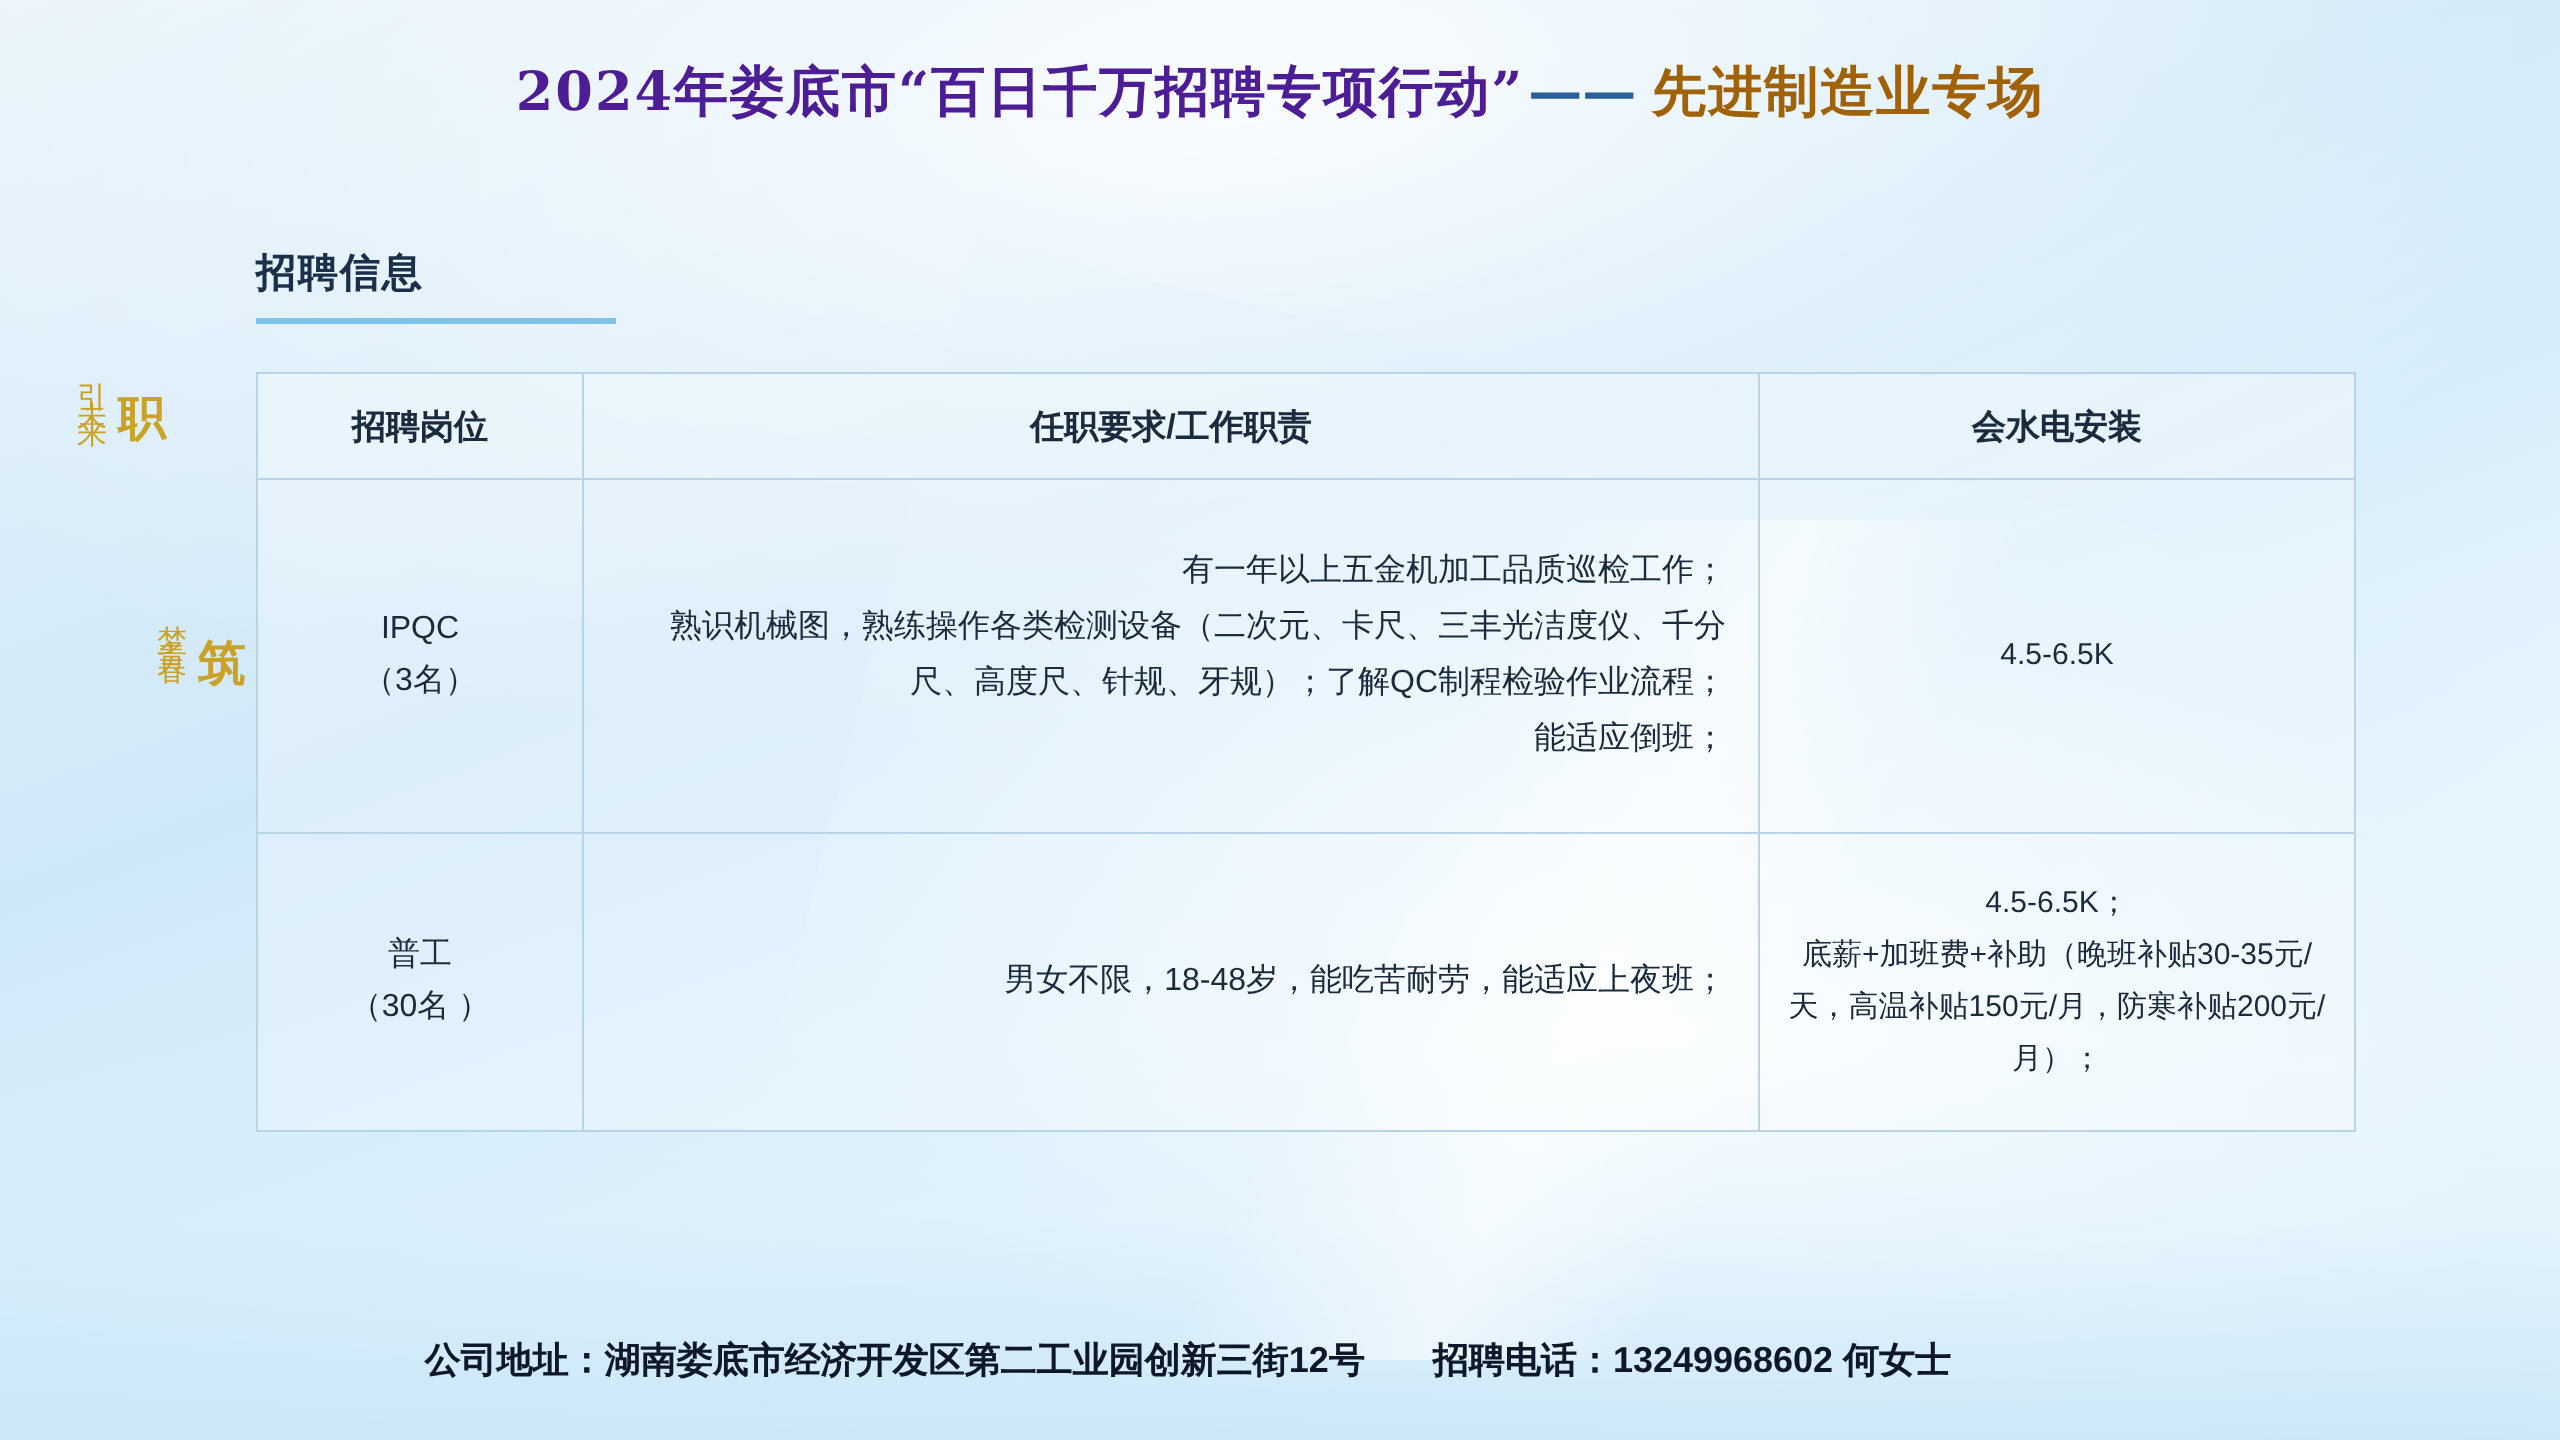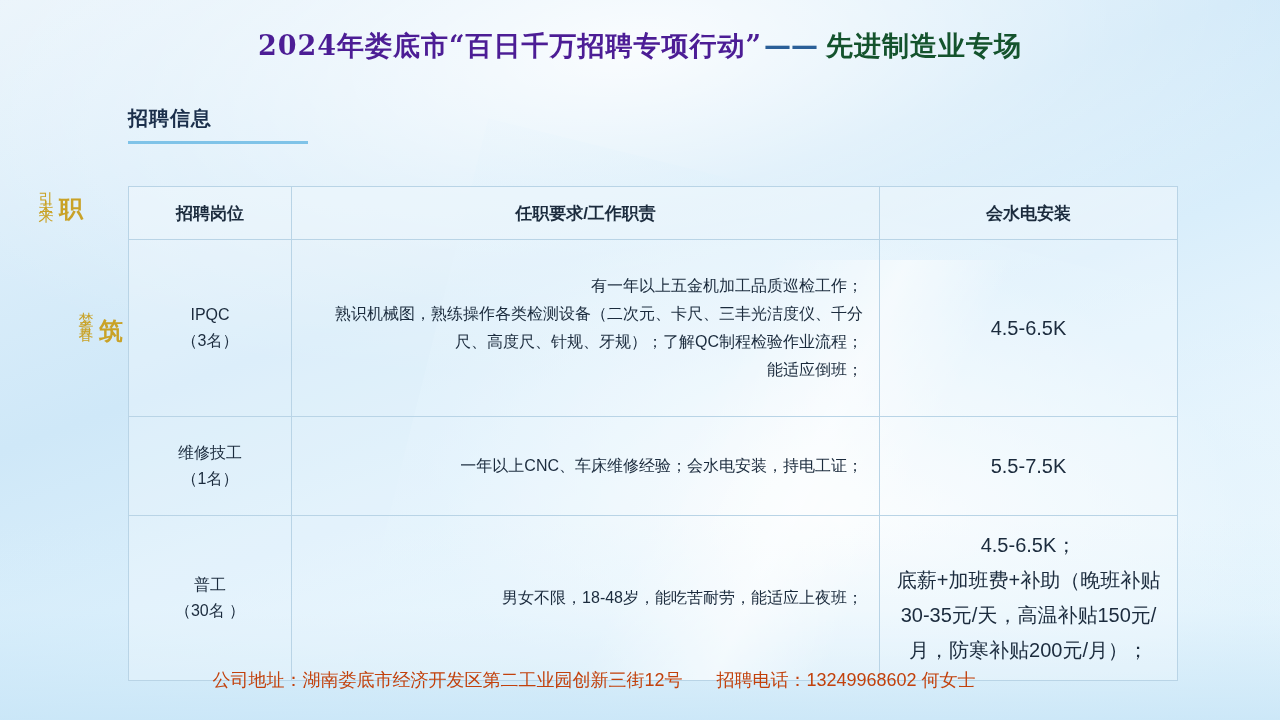--- a/index.html
+++ b/index.html
@@ -65,21 +65,21 @@
     font-family: "DejaVu Serif", "Liberation Serif", serif;
     font-size: 27px;
     font-weight: 700;
     color: #2a5f98;
     margin: 0 2px;
   }
   .header .t-sub {
     font-family: "DejaVu Serif", "Liberation Serif", serif;
     font-size: 27px;
     font-weight: 700;
-    color: #14532d;
+    color: #a16207;
     letter-spacing: 1px;
     margin-left: 6px;
   }
 
   
   .slogan {
     position: absolute;
     left: 30px;
     top: 180px;
     width: 90px;
@@ -97,21 +97,21 @@
   .slogan .col-a .big { font-size: 24px; font-weight: 700; }
   .slogan .col-a .small { font-size: 15px; }
   .slogan .col-b { left: 46px; top: 120px; }
   .slogan .col-b .big { font-size: 24px; font-weight: 700; }
   .slogan .col-b .small { font-size: 15px; }
 
   
   .section-title-wrap {
     position: absolute;
     left: 128px;
-    top: 105px;
+    top: 123px;
     width: 180px;
   }
   .section-title {
     font-size: 20px;
     font-weight: 700;
     color: #1b2f4b;
     letter-spacing: 1px;
     padding-bottom: 9px;
   }
   .section-underline {
@@ -156,37 +156,37 @@
     padding: 10px 0;
   }
   table.jobs td.req {
     text-align: right;
     font-size: 16px;
     line-height: 1.75;
     padding: 14px 16px;
   }
   table.jobs td.pay {
     text-align: center;
-    font-size: 20px;
+    font-size: 15px;
     line-height: 1.75;
     padding: 12px 14px;
   }
   .row-1 td { height: 148px; }
   .row-2 td { height: 70px; }
   .row-3 td { height: 120px; }
 
   
   .footer {
     position: absolute;
     left: 0; bottom: 28px;
     width: 1188px;
     text-align: center;
     font-size: 18px;
-    font-weight: 400;
-    color: #c2410c;
+    font-weight: 700;
+    color: #0f172a;
     white-space: nowrap;
   }
   .footer .gap { display: inline-block; width: 34px; }
 </style>
 </head>
 <body>
 
 <div class="bg-sweep-1"></div>
 <div class="bg-sweep-2"></div>
 <div class="bg-sweep-3"></div>
@@ -220,25 +220,20 @@
         <th class="col-req">任职要求/工作职责</th>
         <th class="col-pay">会水电安装</th>
       </tr>
     </thead>
     <tbody>
       <tr class="row-1">
         <td class="pos">IPQC<br>（3名）</td>
         <td class="req">有一年以上五金机加工品质巡检工作；<br>熟识机械图，熟练操作各类检测设备（二次元、卡尺、三丰光洁度仪、千分尺、高度尺、针规、牙规）；了解QC制程检验作业流程；<br>能适应倒班；</td>
         <td class="pay">4.5-6.5K</td>
       </tr>
-      <tr class="row-2">
-        <td class="pos">维修技工<br>（1名）</td>
-        <td class="req">一年以上CNC、车床维修经验；会水电安装，持电工证；</td>
-        <td class="pay">5.5-7.5K</td>
-      </tr>
       <tr class="row-3">
         <td class="pos">普工<br>（30名 ）</td>
         <td class="req">男女不限，18-48岁，能吃苦耐劳，能适应上夜班；</td>
         <td class="pay">4.5-6.5K；<br>底薪+加班费+补助（晚班补贴30-35元/天，高温补贴150元/月，防寒补贴200元/月）；</td>
       </tr>
     </tbody>
   </table>
 </div>
 
 <div class="footer">

